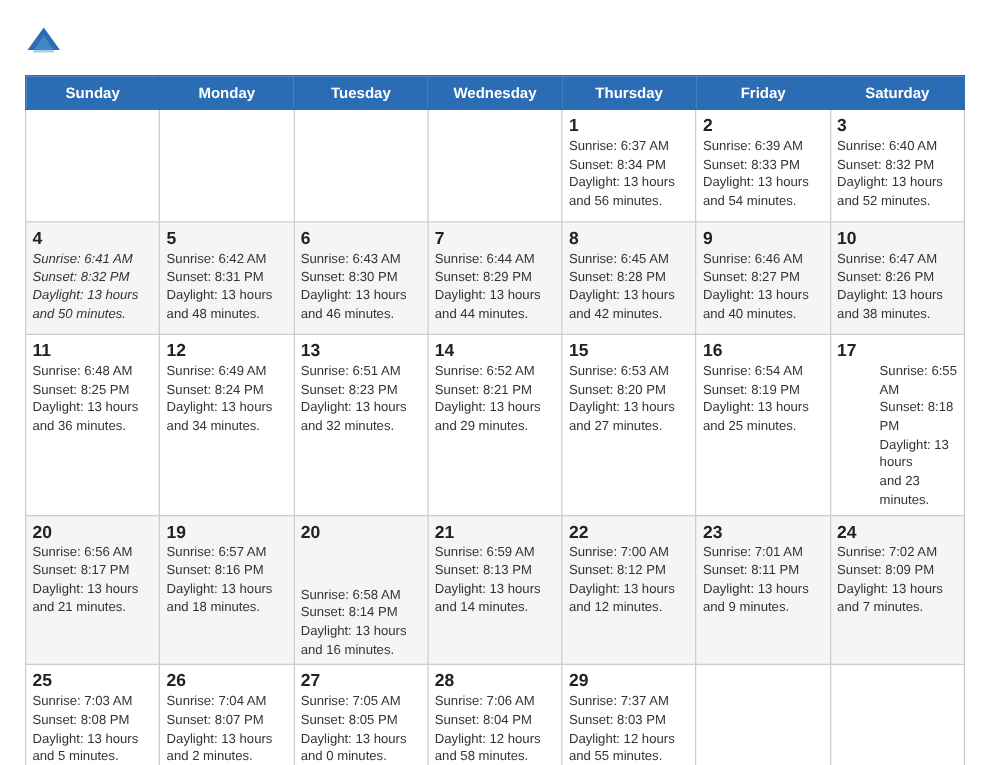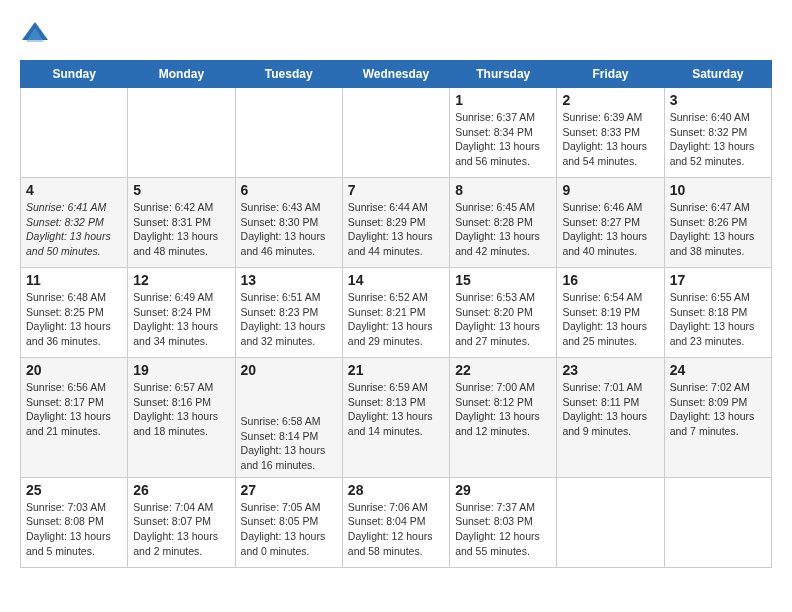--- a/index.html
+++ b/index.html
@@ -232,21 +232,21 @@
         </td>
         <td>
           <span class="day-number">16</span>
           <div class="day-info" style="white-space: pre-line;">Sunrise: 6:54 AM
 Sunset: 8:19 PM
 Daylight: 13 hours
 and 25 minutes.</div>
         </td>
         <td>
           <span class="day-number">17</span>
-          <div class="day-info" style="white-space: pre-line;">Sunrise: 6:55 AM
+          <div class="day-info" style="white-space: pre-line; margin-left: 34px;">Sunrise: 6:55 AM
 Sunset: 8:18 PM
 Daylight: 13 hours
 and 23 minutes.</div>
         </td>
       </tr>
       <tr>
         <td>
           <span class="day-number">20</span>
           <div class="day-info" style="white-space: pre-line;">Sunrise: 6:56 AM
 Sunset: 8:17 PM

